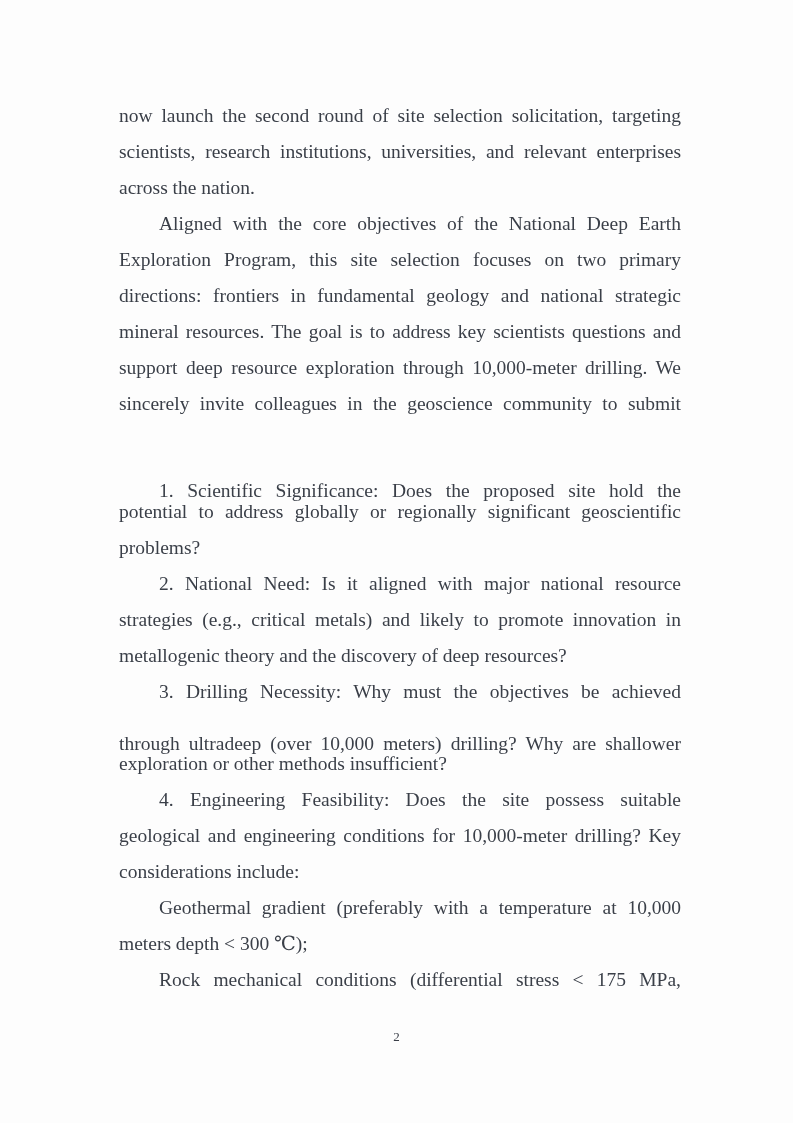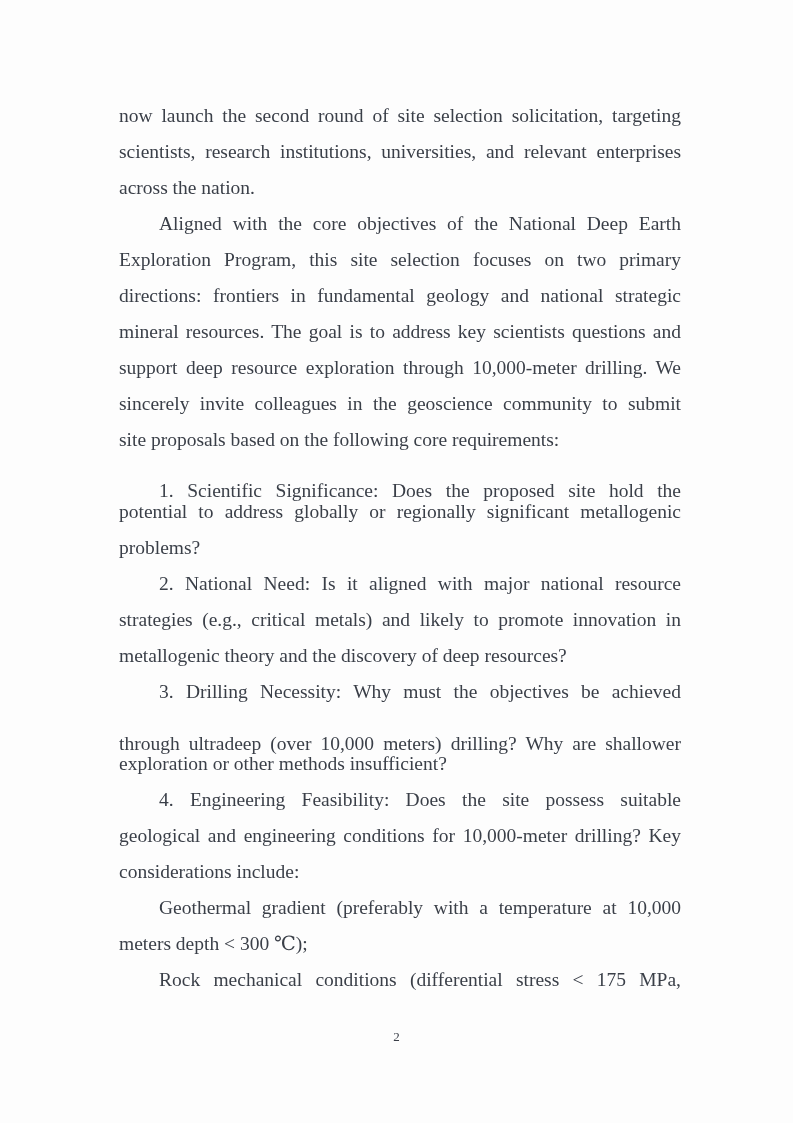--- a/index.html
+++ b/index.html
@@ -58,24 +58,23 @@
   <div class="text-line justify" style="top:104px">now launch the second round of site selection solicitation, targeting</div>
   <div class="text-line justify" style="top:140px">scientists, research institutions, universities, and relevant enterprises</div>
   <div class="text-line" style="top:176px">across the nation.</div>
 
   <div class="text-line justify indent" style="top:212px">Aligned with the core objectives of the National Deep Earth</div>
   <div class="text-line justify" style="top:248px">Exploration Program, this site selection focuses on two primary</div>
   <div class="text-line justify" style="top:284px">directions: frontiers in fundamental geology and national strategic</div>
   <div class="text-line justify" style="top:320px">mineral resources. The goal is to address key scientists questions and</div>
   <div class="text-line justify" style="top:356px">support deep resource exploration through 10,000-meter drilling. We</div>
   <div class="text-line justify" style="top:392px">sincerely invite colleagues in the geoscience community to submit</div>
-  <div class="text-line" style="top:428px">site proposals based on the following core requirements:</div>
 
   <div class="text-line justify indent" style="top:479px">1. Scientific Significance: Does the proposed site hold the</div>
-  <div class="text-line justify" style="top:500px">potential to address globally or regionally significant metallogenic</div>
+  <div class="text-line justify" style="top:500px">potential to address globally or regionally significant geoscientific</div>
   <div class="text-line" style="top:536px">problems?</div>
 
   <div class="text-line justify indent" style="top:572px">2. National Need: Is it aligned with major national resource</div>
   <div class="text-line justify" style="top:608px">strategies (e.g., critical metals) and likely to promote innovation in</div>
   <div class="text-line" style="top:644px">metallogenic theory and the discovery of deep resources?</div>
 
   <div class="text-line justify indent" style="top:680px">3. Drilling Necessity: Why must the objectives be achieved</div>
   <div class="text-line justify" style="top:732px">through ultradeep (over 10,000 meters) drilling? Why are shallower</div>
   <div class="text-line" style="top:752px">exploration or other methods insufficient?</div>
 

